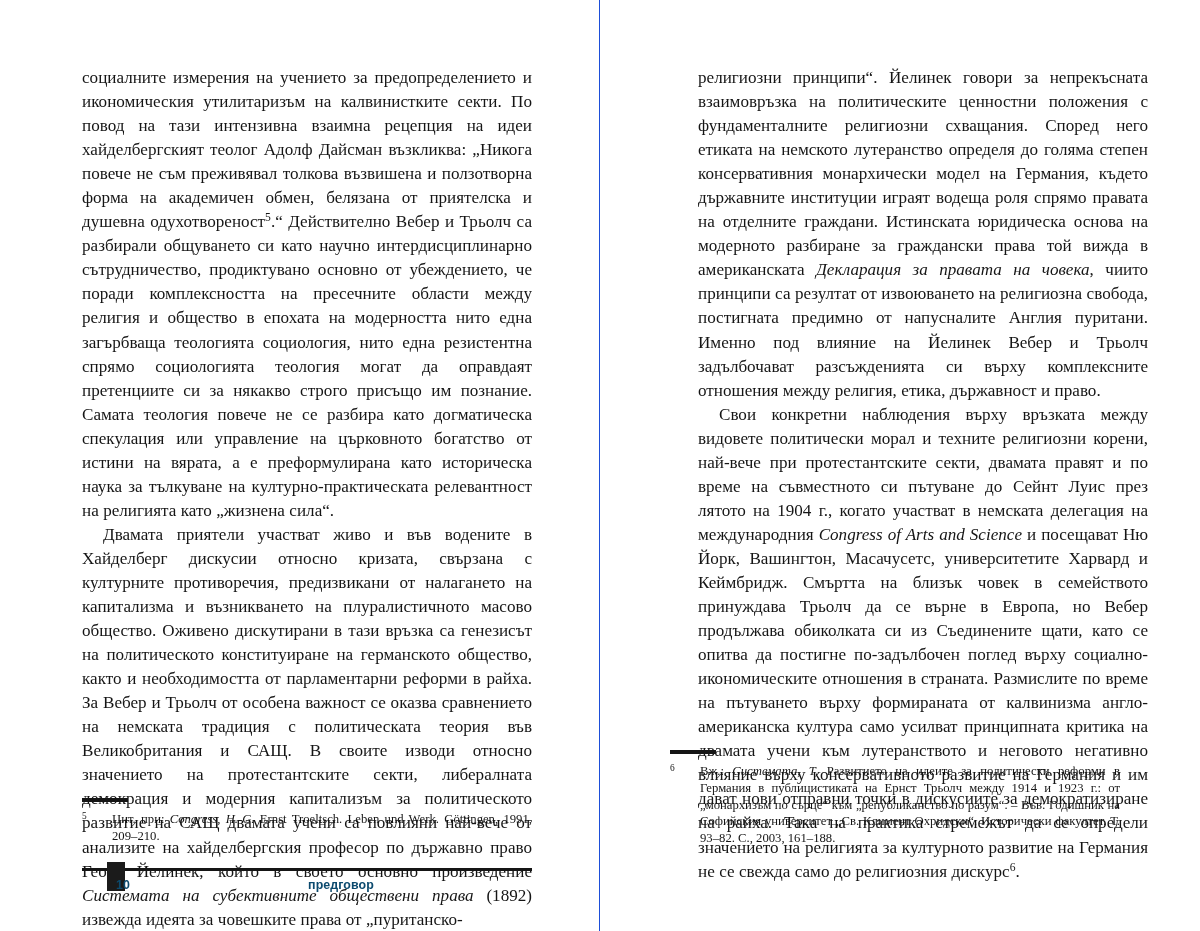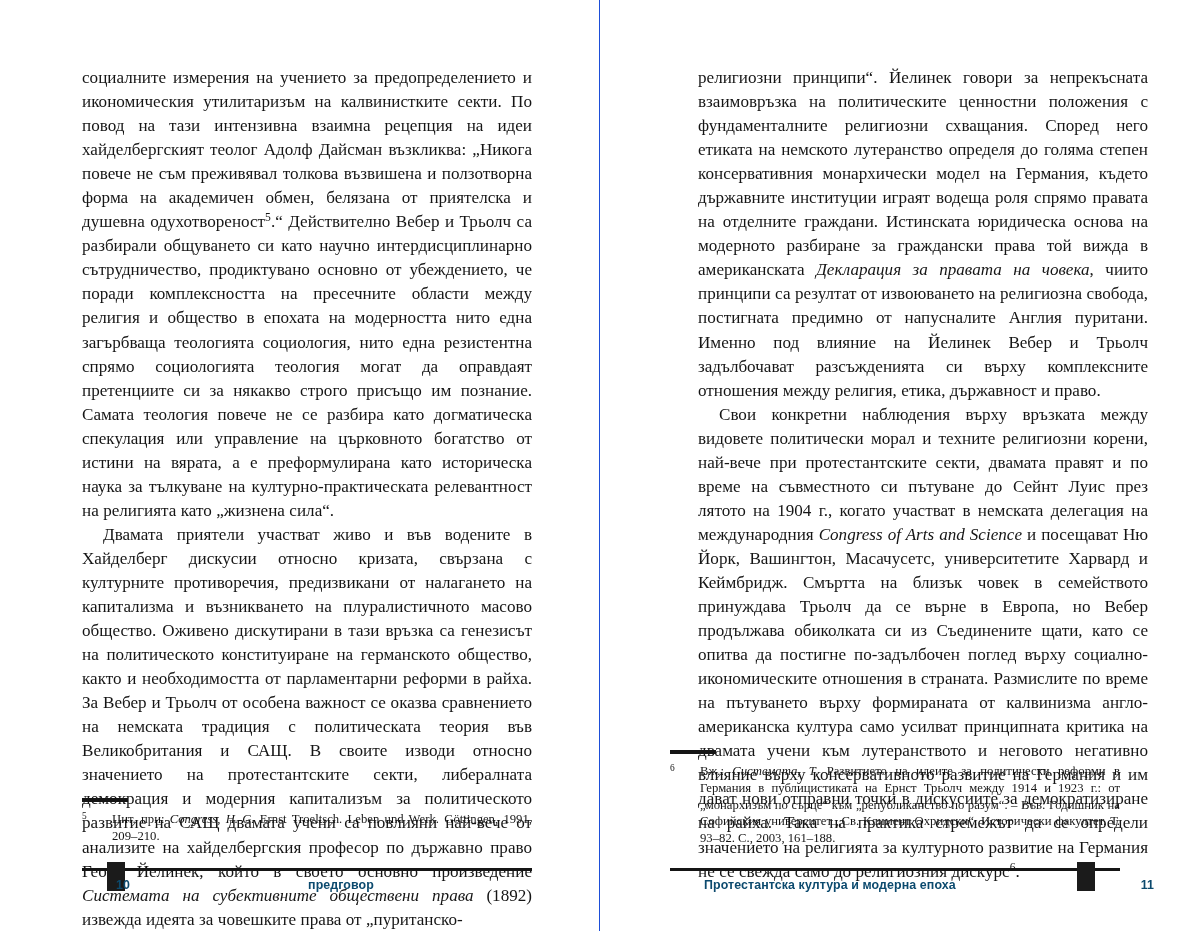--- a/index.html
+++ b/index.html
@@ -196,22 +196,16 @@
         <p class="body-par indent"><span>Свои конкретни наблюдения върху връзката между видовете политически морал и техните религиозни корени, най-вече при протестантските секти, двамата правят и по време на съвместното си пътуване до Сейнт Луис през лятото на 1904 г., когато участват в немската делегация на международния </span><i>Congress of Arts and Science</i><span> и посещават Ню Йорк, Вашингтон, Масачусетс, университетите Харвард и Кеймбридж. Смъртта на близък човек в семейството принуждава Трьолч да се върне в Европа, но Вебер продължава обиколката си из Съединените щати, като се опитва да постигне по-задълбочен поглед върху социално-икономическите отношения в страната. Размислите по време на пътуването върху формираната от калвинизма англо-американска култура само усилват принципната критика на двамата учени към лутеранството и неговото негативно влияние върху консервативното развитие на Германия и им дават нови отправни точки в дискусиите за демократизиране на райха. Така на практика стремежът да се определи значението на религията за културното развитие на Германия не се свежда само до религиозния дискурс</span><sup class="fn-ref">6</sup><span>.</span></p>
       </div>
 
     <div class="footnotes">
       <div class="fn-rule"></div>
       <div>
           <p class="fn-item"><span class="fn-num">6</span><span>Вж.: </span><i>Системата, Т.</i><span> Развитието на идеите за политически реформи в Германия в публицистиката на Ернст Трьолч между 1914 и 1923 г.: от „монархизъм по сърце“ към „републиканство по разум“. – Във: Годишник на Софийския университет „Св. Климент Охридски“. Исторически факултет. Т. 93–82. С., 2003, 161–188.</span></p>
         </div>
     </div>
 
-    <div class="footer">
-      <div class="footer-rule"></div>
-      <div class="footer-mark"></div>
-      <div class="footer-text run-title">Протестантска култура и модерна епоха</div>
-      <div class="footer-text folio">11</div>
-    </div>
 
   </div>
 
 </div>
 
 </body></html>

